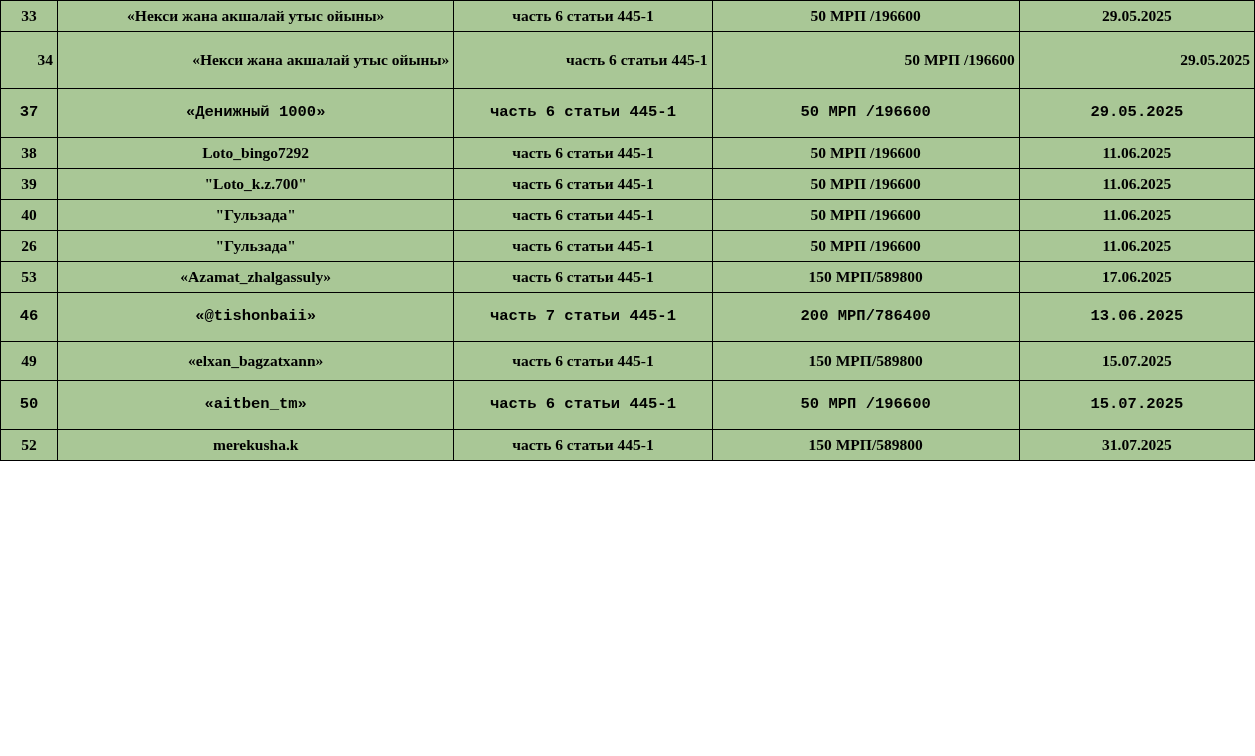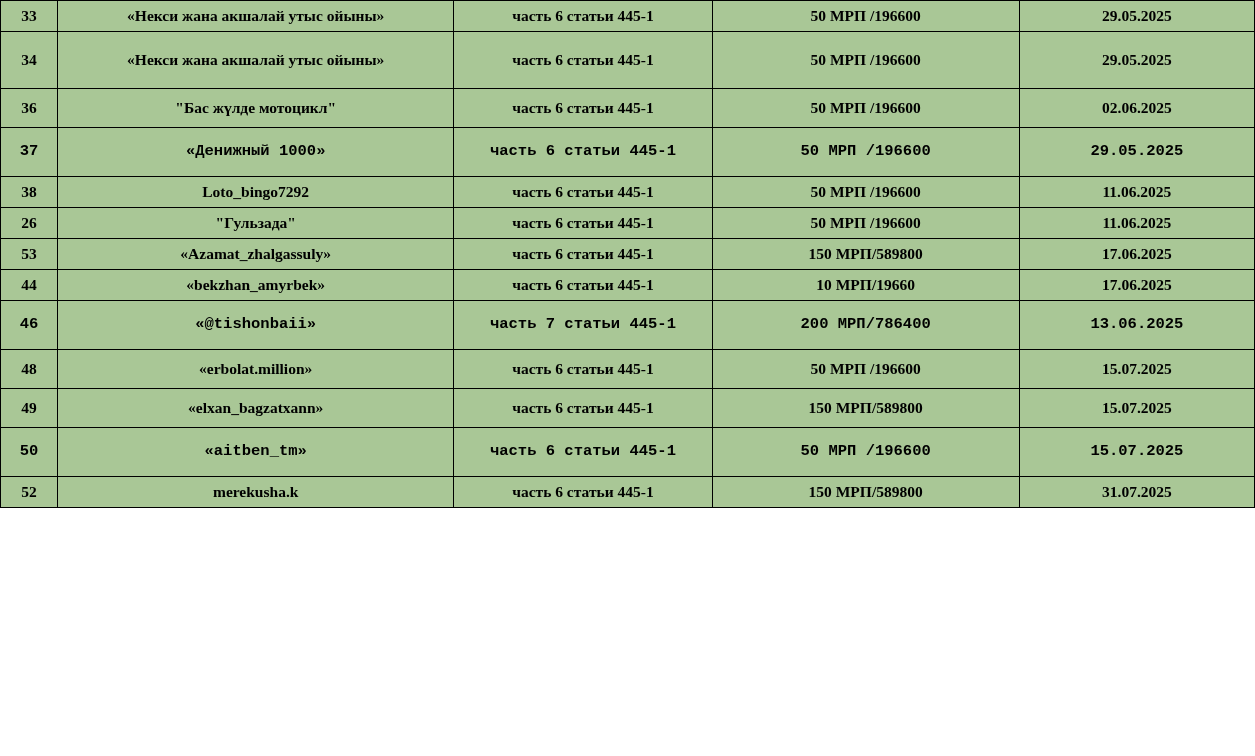--- a/index.html
+++ b/index.html
@@ -46,21 +46,21 @@
 
   td.num  { font-size: 15.5px; }
   td.name { font-size: 15.5px; }
   td.art  { font-size: 15.5px; }
   td.fine { font-size: 15.5px; }
   td.date { font-size: 16px; margin-left: 45px; }
 
   tr.h26 td { height: 26px; }
   tr.h34 td { height: 34px; }
   tr.h44 td { height: 44px; font-family: Liberation Mono, monospace; }
-  tr.h52 td { height: 52px; }
+  tr.h52 td { height: 52px; text-align: right; }
 </style>
 </head>
 <body>
 
 <div class="sheet">
   <table class="reg-table">
     <colgroup>
       <col class="c-num">
       <col class="c-name">
       <col class="c-art">
@@ -75,75 +75,68 @@
           <td class="fine">50 МРП /196600</td>
           <td class="date">29.05.2025</td>
         </tr>
         <tr class="h52">
           <td class="num">34</td>
           <td class="name">«Некси жана акшалай утыс ойыны»</td>
           <td class="art">часть 6 статьи 445-1</td>
           <td class="fine">50 МРП /196600</td>
           <td class="date">29.05.2025</td>
         </tr>
-        <tr class="h34">
-          <td class="num">36</td>
-          <td class="name">"Бас жүлде мотоцикл"</td>
-          <td class="art">часть 6 статьи 445-1</td>
-          <td class="fine">50 МРП /196600</td>
-          <td class="date">02.06.2025</td>
-        </tr>
         <tr class="h44">
           <td class="num">37</td>
           <td class="name">«Денижный 1000»</td>
           <td class="art">часть 6 статьи 445-1</td>
           <td class="fine">50 МРП /196600</td>
           <td class="date">29.05.2025</td>
         </tr>
         <tr class="h26">
           <td class="num">38</td>
           <td class="name">Loto_bingo7292</td>
+          <td class="art">часть 6 статьи 445-1</td>
+          <td class="fine">50 МРП /196600</td>
+          <td class="date">11.06.2025</td>
+        </tr>
+        <tr class="h26">
+          <td class="num">39</td>
+          <td class="name">"Loto_k.z.700"</td>
+          <td class="art">часть 6 статьи 445-1</td>
+          <td class="fine">50 МРП /196600</td>
+          <td class="date">11.06.2025</td>
+        </tr>
+        <tr class="h26">
+          <td class="num">40</td>
+          <td class="name">"Гульзада"</td>
           <td class="art">часть 6 статьи 445-1</td>
           <td class="fine">50 МРП /196600</td>
           <td class="date">11.06.2025</td>
         </tr>
         <tr class="h26">
           <td class="num">26</td>
           <td class="name">"Гульзада"</td>
           <td class="art">часть 6 статьи 445-1</td>
           <td class="fine">50 МРП /196600</td>
           <td class="date">11.06.2025</td>
         </tr>
         <tr class="h26">
           <td class="num">53</td>
           <td class="name">«Azamat_zhalgassuly»</td>
           <td class="art">часть 6 статьи 445-1</td>
           <td class="fine">150 МРП/589800</td>
           <td class="date">17.06.2025</td>
         </tr>
-        <tr class="h26">
-          <td class="num">44</td>
-          <td class="name">«bekzhan_amyrbek»</td>
-          <td class="art">часть 6 статьи 445-1</td>
-          <td class="fine">10 МРП/19660</td>
-          <td class="date">17.06.2025</td>
-        </tr>
         <tr class="h44">
           <td class="num">46</td>
           <td class="name">«@tishonbaii»</td>
           <td class="art">часть 7 статьи 445-1</td>
           <td class="fine">200 МРП/786400</td>
           <td class="date">13.06.2025</td>
-        </tr>
-        <tr class="h34">
-          <td class="num">48</td>
-          <td class="name">«erbolat.million»</td>
-          <td class="art">часть 6 статьи 445-1</td>
-          <td class="fine">50 МРП /196600</td>
-          <td class="date">15.07.2025</td>
         </tr>
         <tr class="h34">
           <td class="num">49</td>
           <td class="name">«elxan_bagzatxann»</td>
           <td class="art">часть 6 статьи 445-1</td>
           <td class="fine">150 МРП/589800</td>
           <td class="date">15.07.2025</td>
         </tr>
         <tr class="h44">
           <td class="num">50</td>

